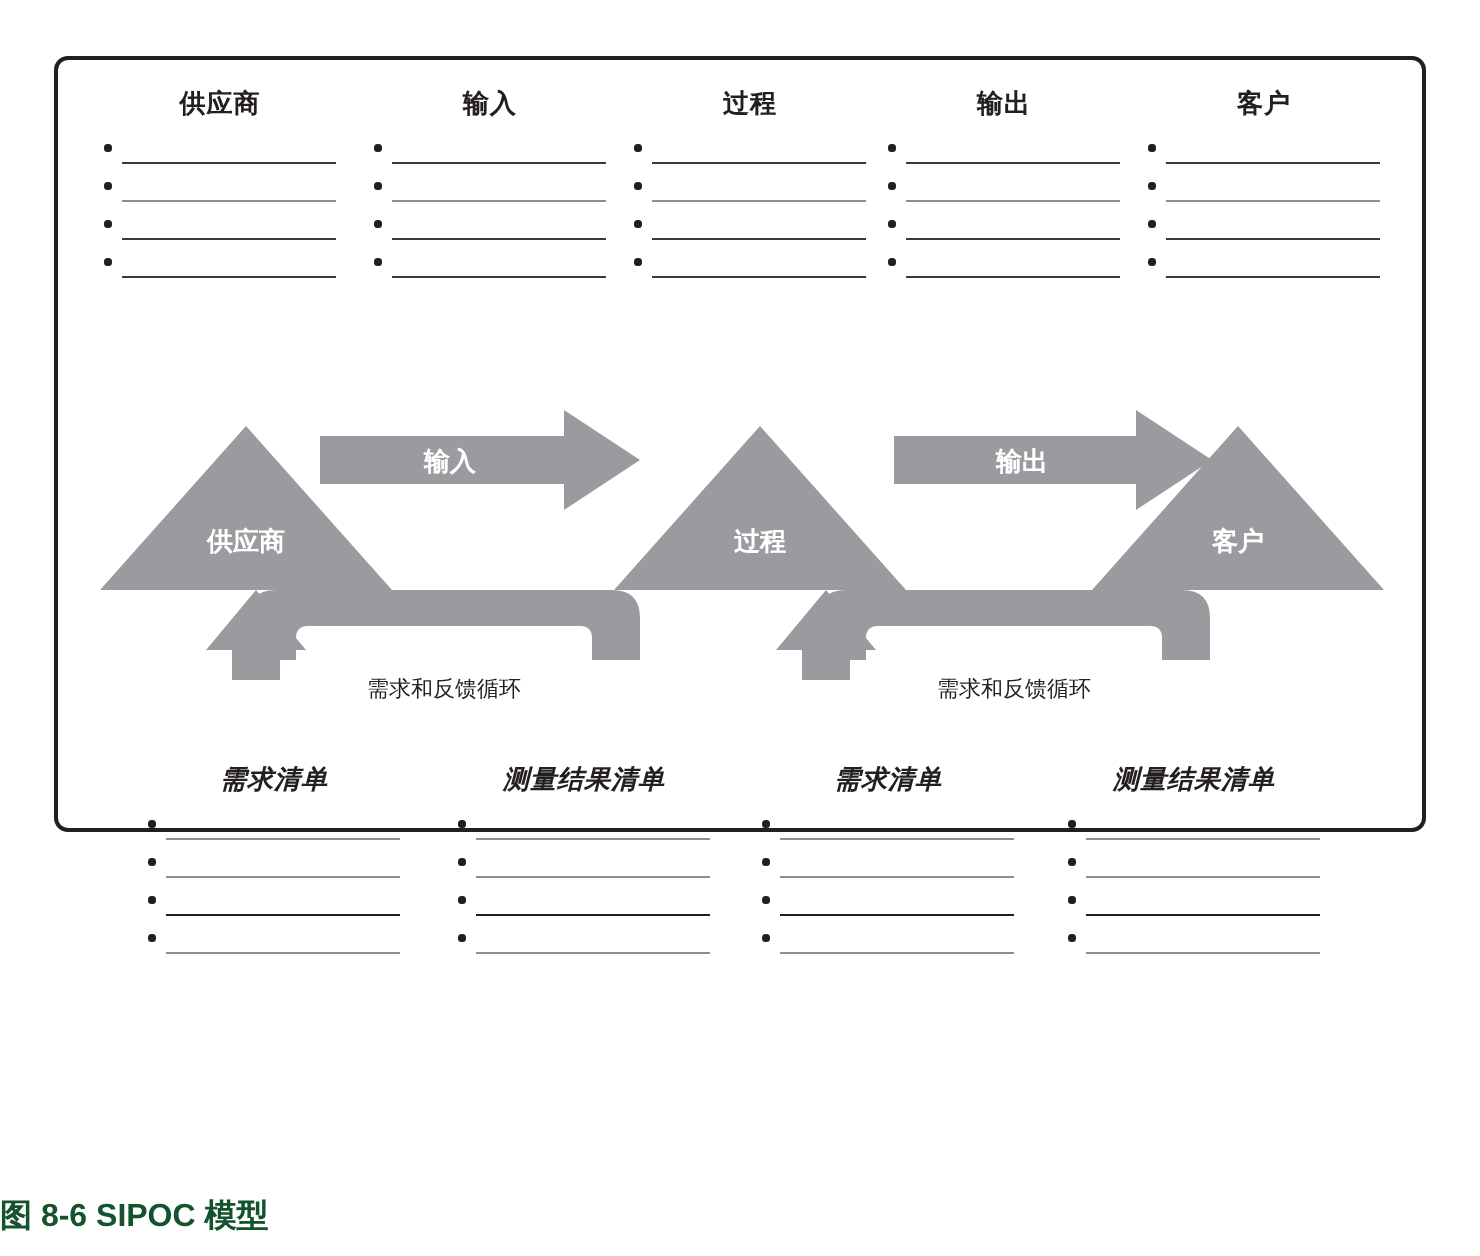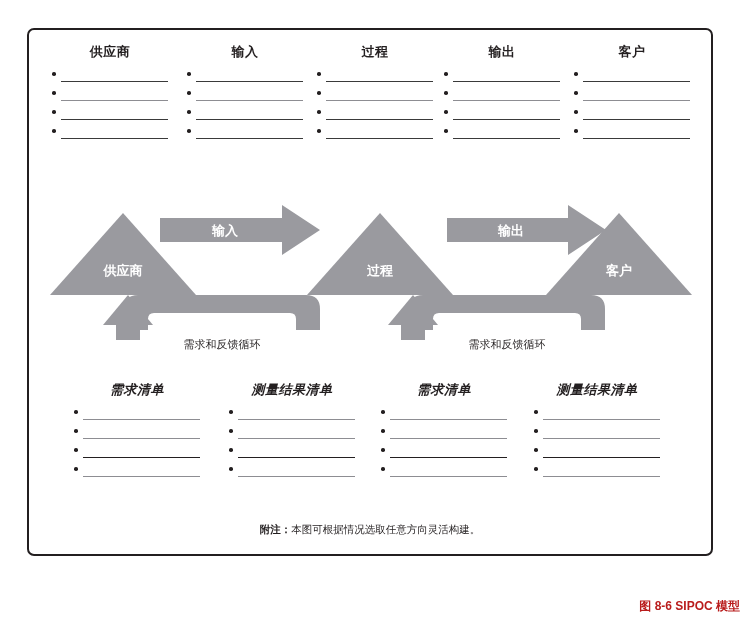--- a/index.html
+++ b/index.html
@@ -16,21 +16,21 @@
     position: relative;
     overflow: hidden;
   }
 
   
   #figure-frame {
     position: absolute;
     left: 27px;
     top: 28px;
     width: 686px;
-    height: 528px;
+    height: 388px;
     border: 2px solid #231f20;
     border-radius: 7px;
     box-sizing: border-box;
     background: #ffffff;
   }
 
   
   .col-block {
     position: absolute;
     box-sizing: border-box;
@@ -119,24 +119,24 @@
     line-height: 14px;
   }
   #footnote .fn-label { font-weight: bold; }
 
   
   #figure-caption {
     position: absolute;
     left: 0;
     right: 0;
     top: 598px;
-    text-align: right;
-    font-size: 12px;
+    text-align: left;
+    font-size: 16px;
     font-weight: bold;
-    color: #b91c1c;
+    color: #14532d;
   }
 </style>
 </head>
 <body>
 
 <div id="figure-frame">
 
   <div id="top-row">
 
     <div class="col-block top-col" id="top-col-supplier">
@@ -363,19 +363,16 @@
           <span class="rule"></span>
         </div>
       <div class="line-row rule-gray">
           <span class="dot"></span>
           <span class="rule"></span>
         </div>
     </div>
 
   </div>
 
-  <div id="footnote">
-    <span class="fn-label">附注：</span><span>本图可根据情况选取任意方向灵活构建。</span>
-  </div>
 
 </div>
 
 <div id="figure-caption">图 8-6 SIPOC 模型</div>
 
 </body></html>

